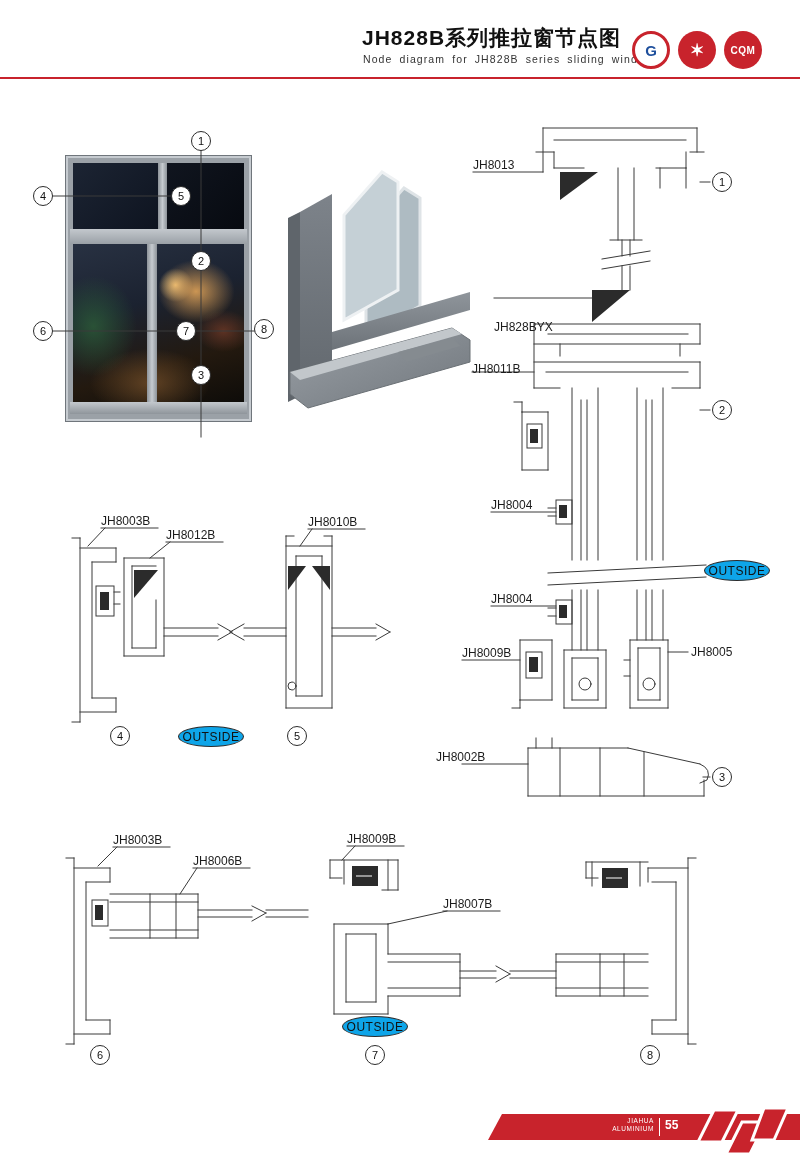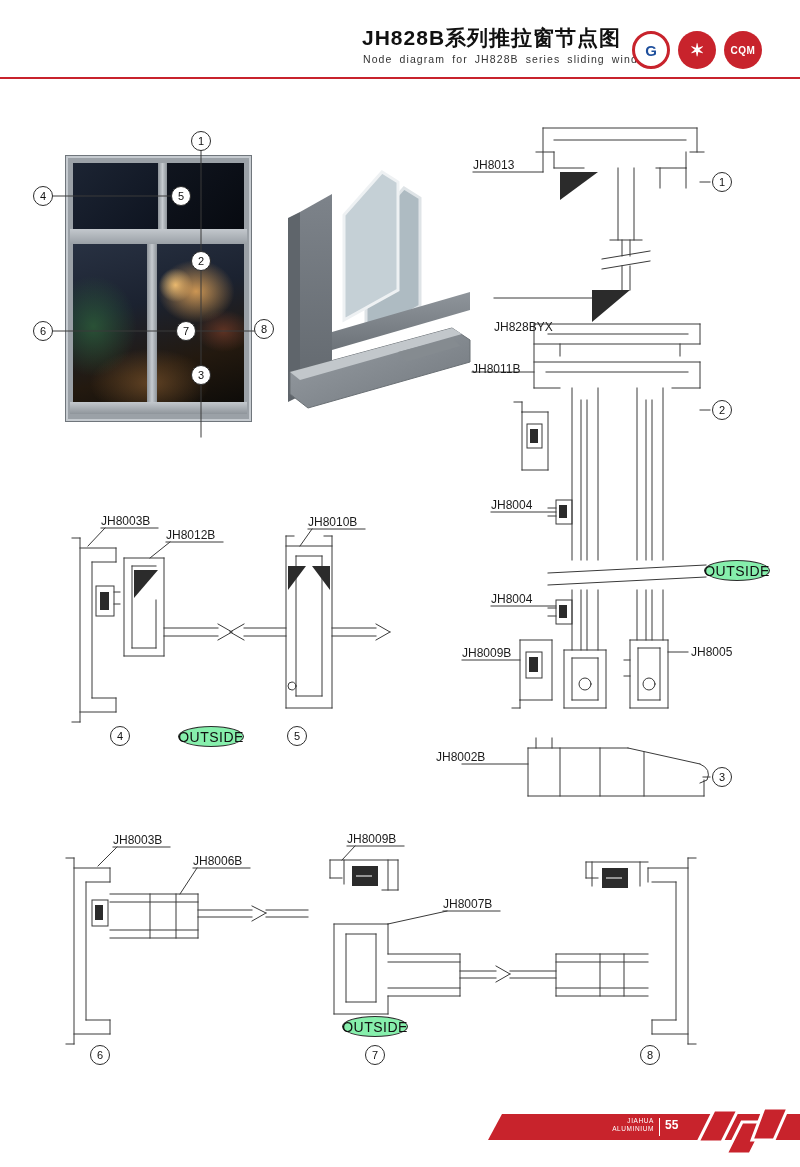--- a/index.html
+++ b/index.html
@@ -31,22 +31,22 @@
   .ph-bottom{left:4px;top:246px;width:177px;height:12px;background:linear-gradient(#c3c8cd,#8f959b);}
   
   svg.canvas{position:absolute;left:0;top:0;}
   .ln{stroke:#3a3a3a;stroke-width:1;fill:none;stroke-linecap:square;}
   .fillD{fill:#2b2b2b;stroke:none;}
   .wht{stroke:#fff;stroke-width:1.2;fill:none;}
   
   .lbl{position:absolute;font-size:12px;color:#1c1c1c;white-space:nowrap;text-align:center;}
   .callout{position:absolute;width:20px;height:20px;border:1.3px solid #2c2c2c;border-radius:50%;background:#fff;
            display:flex;align-items:center;justify-content:center;font-size:11px;color:#111;box-sizing:border-box;}
-  .oval{position:absolute;width:66px;height:21px;border:1.2px solid #2c2c2c;border-radius:50%;background:#86efac;
-        display:flex;align-items:center;justify-content:center;font-size:14px;letter-spacing:.5px;color:#111;box-sizing:border-box;}
+  .oval{position:absolute;width:66px;height:21px;border:1.2px solid #2c2c2c;border-radius:50%;background:#0ea5e9;
+        display:flex;align-items:center;justify-content:center;font-size:12px;letter-spacing:.5px;color:#111;box-sizing:border-box;}
   
   .f-band{position:absolute;left:488px;top:1114px;width:312px;height:26px;background:#c8232c;
           clip-path:polygon(14px 0,100% 0,100% 100%,0 100%);}
   .f-brand{position:absolute;left:588px;top:1117px;width:66px;text-align:right;color:#fff;font-size:6.5px;letter-spacing:.6px;line-height:8px;}
   .f-div{position:absolute;left:659px;top:1118px;width:1px;height:18px;background:#fff;}
   .f-page{position:absolute;left:665px;top:1118px;font-size:12px;font-weight:700;color:#fff;}
   .f-logo{position:absolute;left:692px;top:1096px;}
 </style>
 </head>
 <body>

